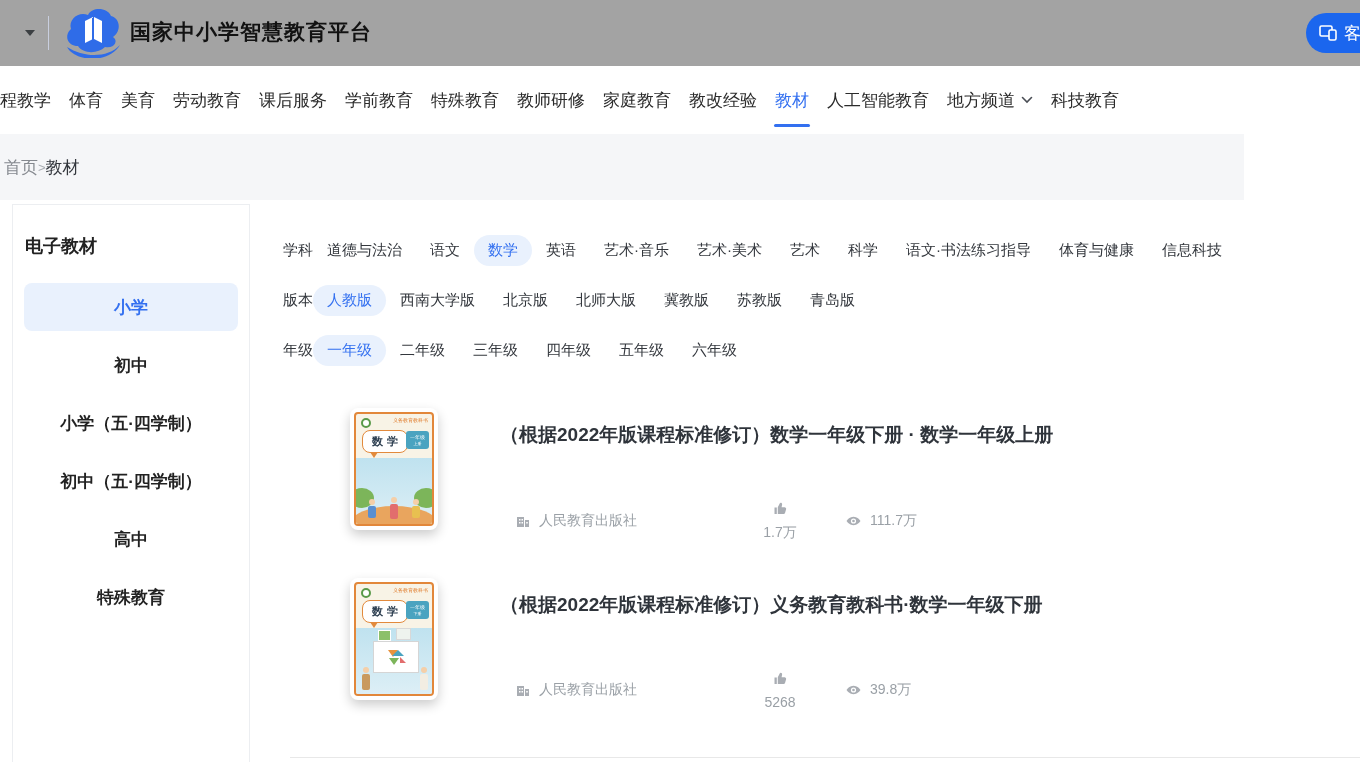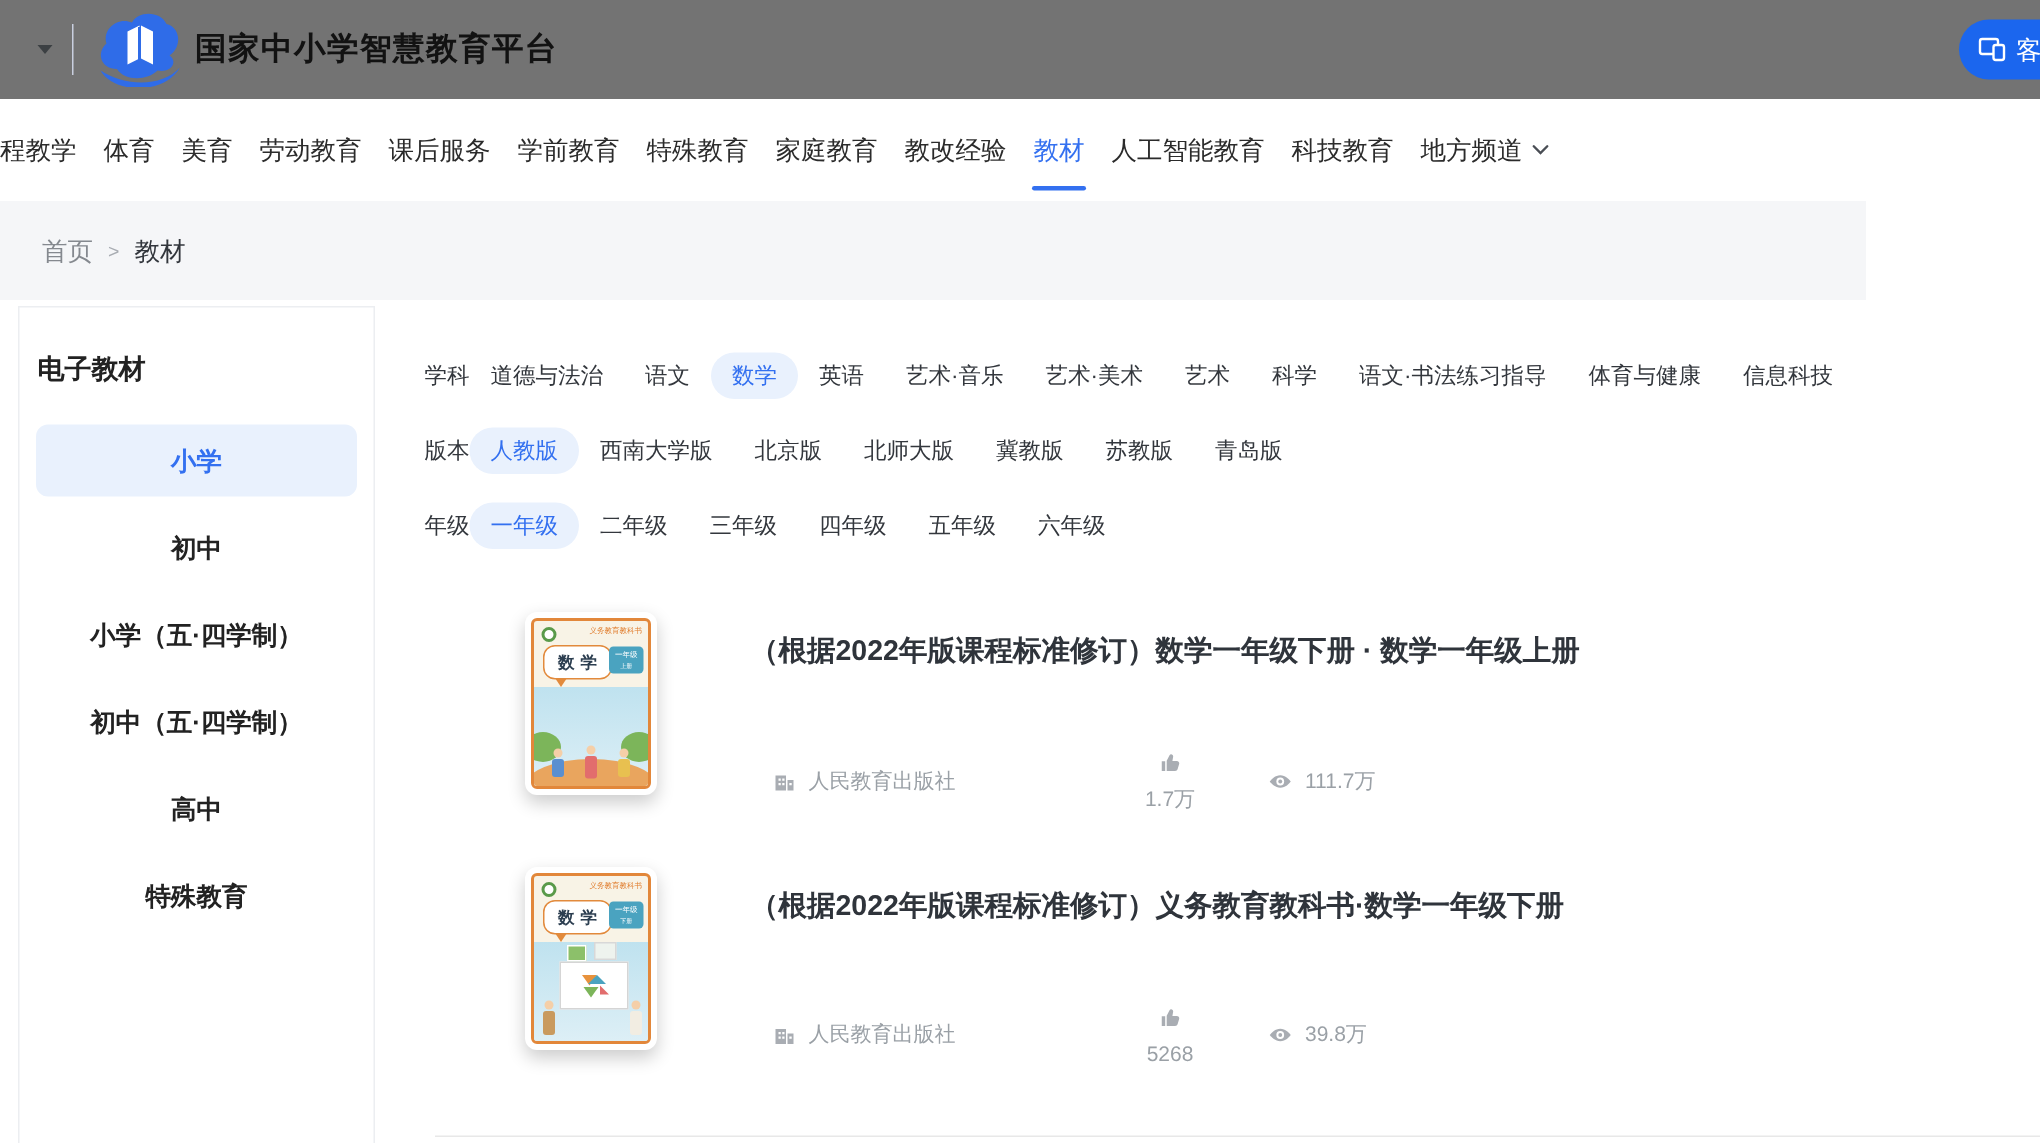--- a/index.html
+++ b/index.html
@@ -2,21 +2,21 @@
 <html><head>
 <meta charset="utf-8">
 <style>
   html,body{margin:0;padding:0;}
   body{
     width:1360px;height:762px;overflow:hidden;position:relative;
     font-family:"Liberation Sans","DejaVu Sans",sans-serif;
     background:#ffffff;color:#2b2f36;
   }
   
-  .header{position:absolute;left:0;top:0;width:1360px;height:66px;background:#737373;text-decoration:underline;}
+  .header{position:absolute;left:0;top:0;width:1360px;height:66px;background:#a3a3a3;text-decoration:underline;}
   .hdr-caret{position:absolute;left:25px;top:30px;width:0;height:0;
     border-left:5px solid transparent;border-right:5px solid transparent;border-top:6px solid #3c4043;cursor:pointer;}
   .hdr-divider{position:absolute;left:48px;top:16px;width:1px;height:34px;background:#c9cfdf;}
   .brand-link{position:absolute;left:62px;top:6px;display:flex;align-items:center;cursor:pointer;}
   .logo{width:62px;height:52px;}
   .brand{margin-left:6px;font-size:21px;font-weight:bold;color:#121212;letter-spacing:1px;}
   .client-btn{position:absolute;left:1306px;top:13px;width:170px;height:40px;border-radius:20px;
     background:#1b66ee;color:#fff;display:flex;align-items:center;padding-left:12px;gap:6px;
     font-size:17px;cursor:pointer;box-sizing:border-box;}
   
@@ -30,21 +30,21 @@
   .search{margin-left:auto;margin-right:22px;flex:none;width:192px;height:38px;border-radius:19px;
     background:#f4f5f7;display:flex;align-items:center;padding:0 12px 0 18px;box-sizing:border-box;}
   .search input{border:none;background:transparent;outline:none;width:104px;font-size:15px;color:#333;
     font-family:"Liberation Sans","DejaVu Sans",sans-serif;}
   .search input::placeholder{color:#b4b8bf;}
   .ai-logo{color:#2f6ce8;font-weight:800;font-size:17px;margin-right:8px;position:relative;cursor:pointer;}
   .ai-spark{position:absolute;top:-4px;right:-6px;font-size:8px;}
   .search-glass{display:flex;cursor:pointer;}
   
   .breadcrumb{position:absolute;left:0;top:134px;width:1244px;height:66px;background:#f5f6f8;
-    display:flex;align-items:center;padding-left:28px;gap:10px;font-size:17px;box-sizing:border-box;}
+    display:flex;align-items:center;padding-left:4px;gap:0;font-size:17px;box-sizing:border-box;}
   .bc-home{color:#85898f;cursor:pointer;}
   .bc-sep{color:#a8acb2;font-size:13px;}
   .bc-cur{color:#32363c;}
   
   .main{position:absolute;left:0;top:200px;width:1360px;height:562px;background:#fff;}
   .sidebar{position:absolute;left:12px;top:4px;width:238px;height:678px;background:#fff;
     border:1px solid #eceef1;border-bottom:none;box-sizing:border-box;}
   .sb-title{margin:28px 0 24px 12px;font-size:18px;font-weight:bold;color:#222;line-height:26px;}
   .sb-item{width:214px;height:48px;margin:0 auto 10px;display:flex;align-items:center;justify-content:center;
     font-size:17px;font-weight:bold;color:#222;border-radius:8px;cursor:pointer;}
@@ -126,33 +126,34 @@
 </div>
 
 <div class="nav">
   <span class="nav-item">程教学</span>
   <span class="nav-item">体育</span>
   <span class="nav-item">美育</span>
   <span class="nav-item">劳动教育</span>
   <span class="nav-item">课后服务</span>
   <span class="nav-item">学前教育</span>
   <span class="nav-item">特殊教育</span>
+  <span class="nav-item">教师研修</span>
   <span class="nav-item">家庭教育</span>
   <span class="nav-item">教改经验</span>
   <span class="nav-item active">教材</span>
   <span class="nav-item">人工智能教育</span>
-  <span class="nav-item">科技教育</span>
   <span class="nav-item">
     <span>地方频道</span>
     <span class="nav-chevron">
       <svg width="12" height="8" viewBox="0 0 12 8">
           <polyline points="1.5,1.5 6,6 10.5,1.5" fill="none" stroke="#4a4e55" stroke-width="1.6" stroke-linecap="round"></polyline>
         </svg>
     </span>
   </span>
+  <span class="nav-item">科技教育</span>
 </div>
 
 <div class="breadcrumb">
   <span class="bc-home">首页</span>
   <span class="bc-sep">&gt;</span>
   <span class="bc-cur">教材</span>
 </div>
 
 <div class="main">
 

